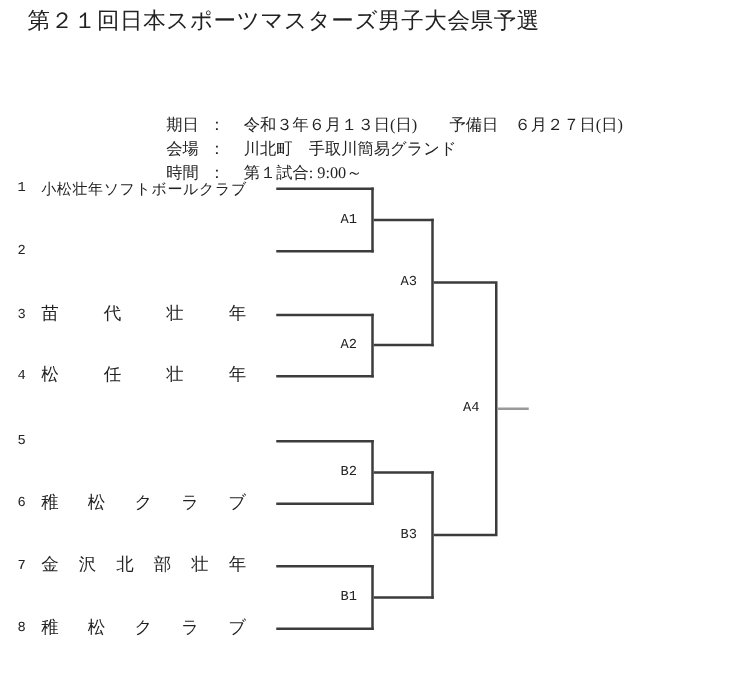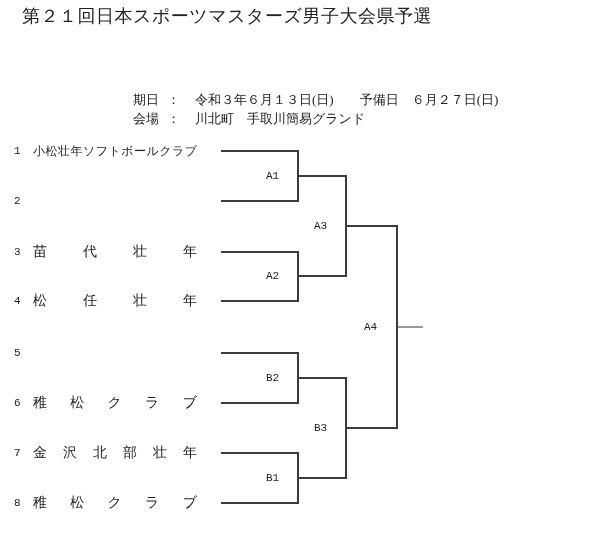--- a/index.html
+++ b/index.html
@@ -39,38 +39,41 @@
     line-height:20px;font-size:14px;
     text-align:justify;text-align-last:justify;text-justify:inter-character;
     white-space:nowrap;
   }
   .team-row.long .name{font-size:12px;}
   .h{position:absolute;height:2px;background:#3c3c3c;}
   .v{position:absolute;width:2px;background:#3c3c3c;}
   .h.stub{background:#999999;}
   .mlabel{
     position:absolute;width:26px;height:14px;
-    line-height:14px;font-size:11px;text-align:left;
+    line-height:14px;font-size:11px;text-align:center;
     font-family:"Liberation Mono","DejaVu Sans Mono",monospace;
     color:#222222;
   }
 </style>
 </head>
 <body>
 
 <div class="page">
 
   <h1 class="title">第２１回日本スポーツマスターズ男子大会県予選</h1>
 
   <div class="info">
     <div class="info-row">
       <span class="i-label">期日</span><span class="i-colon">：</span><span class="i-value">令和３年６月１３日(日)　　予備日　６月２７日(日)</span>
     </div>
     <div class="info-row">
       <span class="i-label">会場</span><span class="i-colon">：</span><span class="i-value">川北町　手取川簡易グランド</span>
+    </div>
+    <div class="info-row">
+      <span class="i-label">時間</span><span class="i-colon">：</span><span class="i-value">第１試合: 9:00～</span>
     </div>
   </div>
 
   <div class="bracket">
 
     <div class="team-row long" style="top:141px">
       <span class="seed">1</span>
       <span class="name">小松壮年ソフトボールクラブ</span>
     </div>
     <div class="team-row" style="top:191px">

